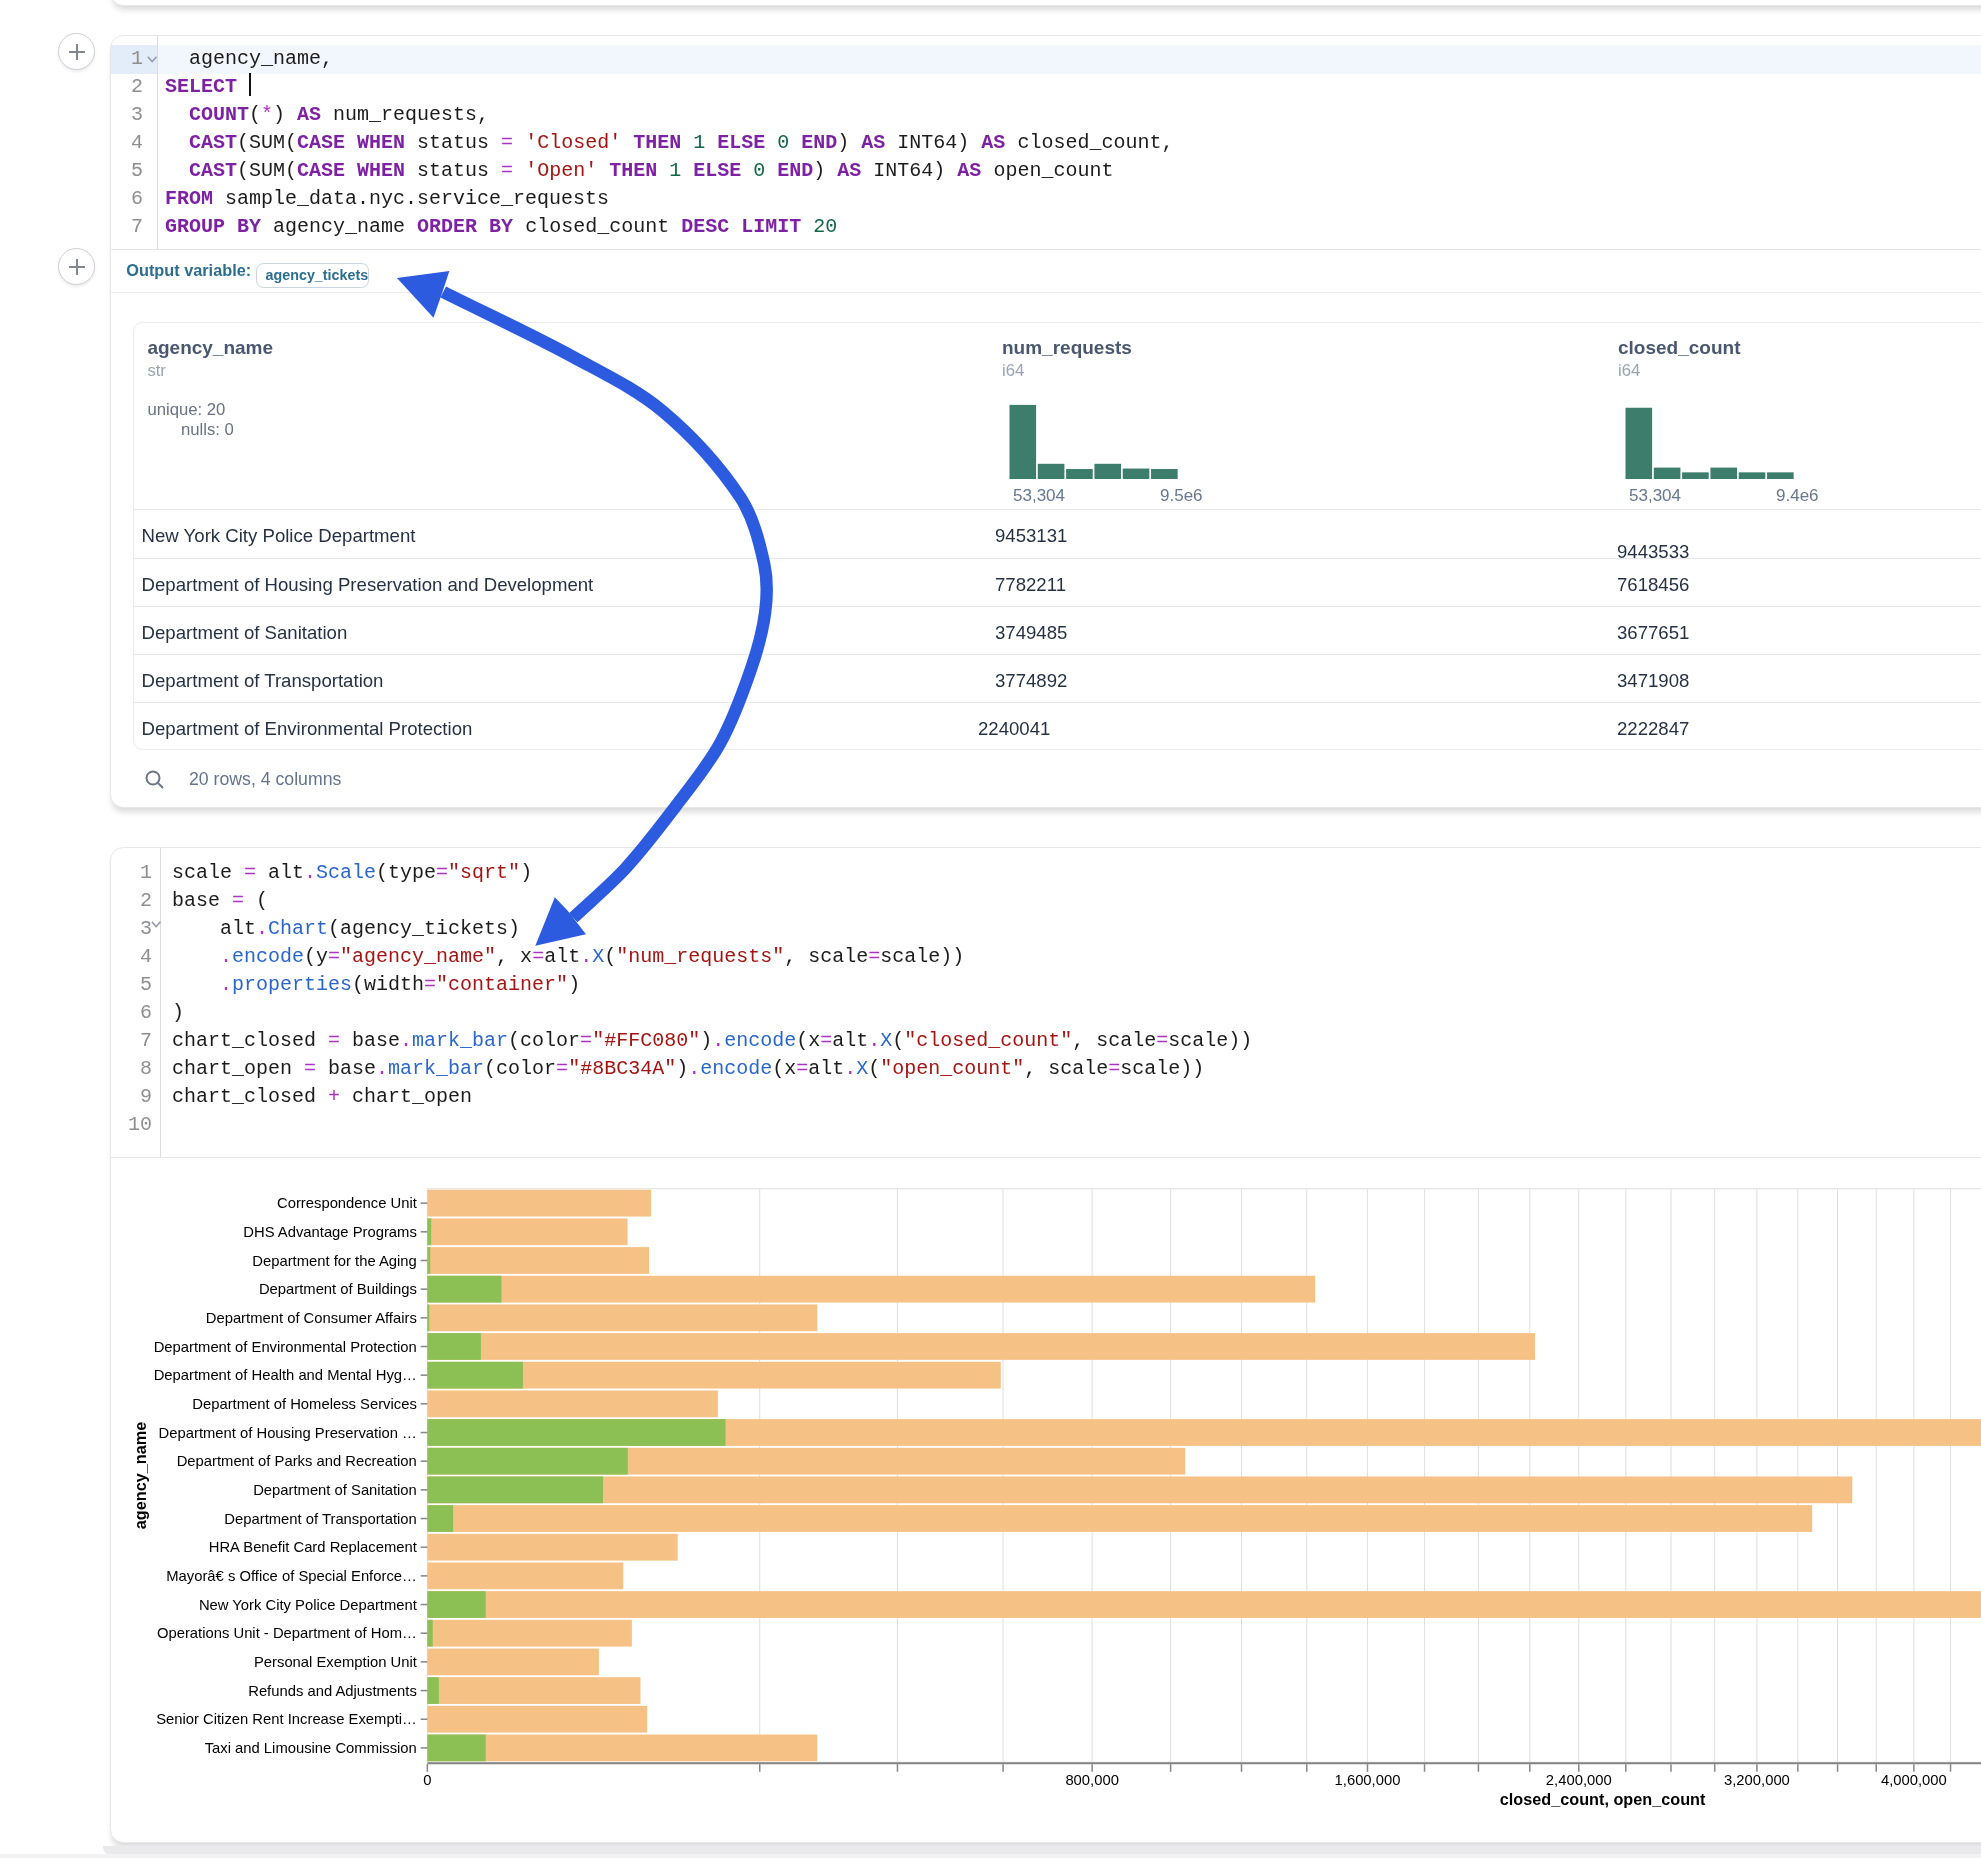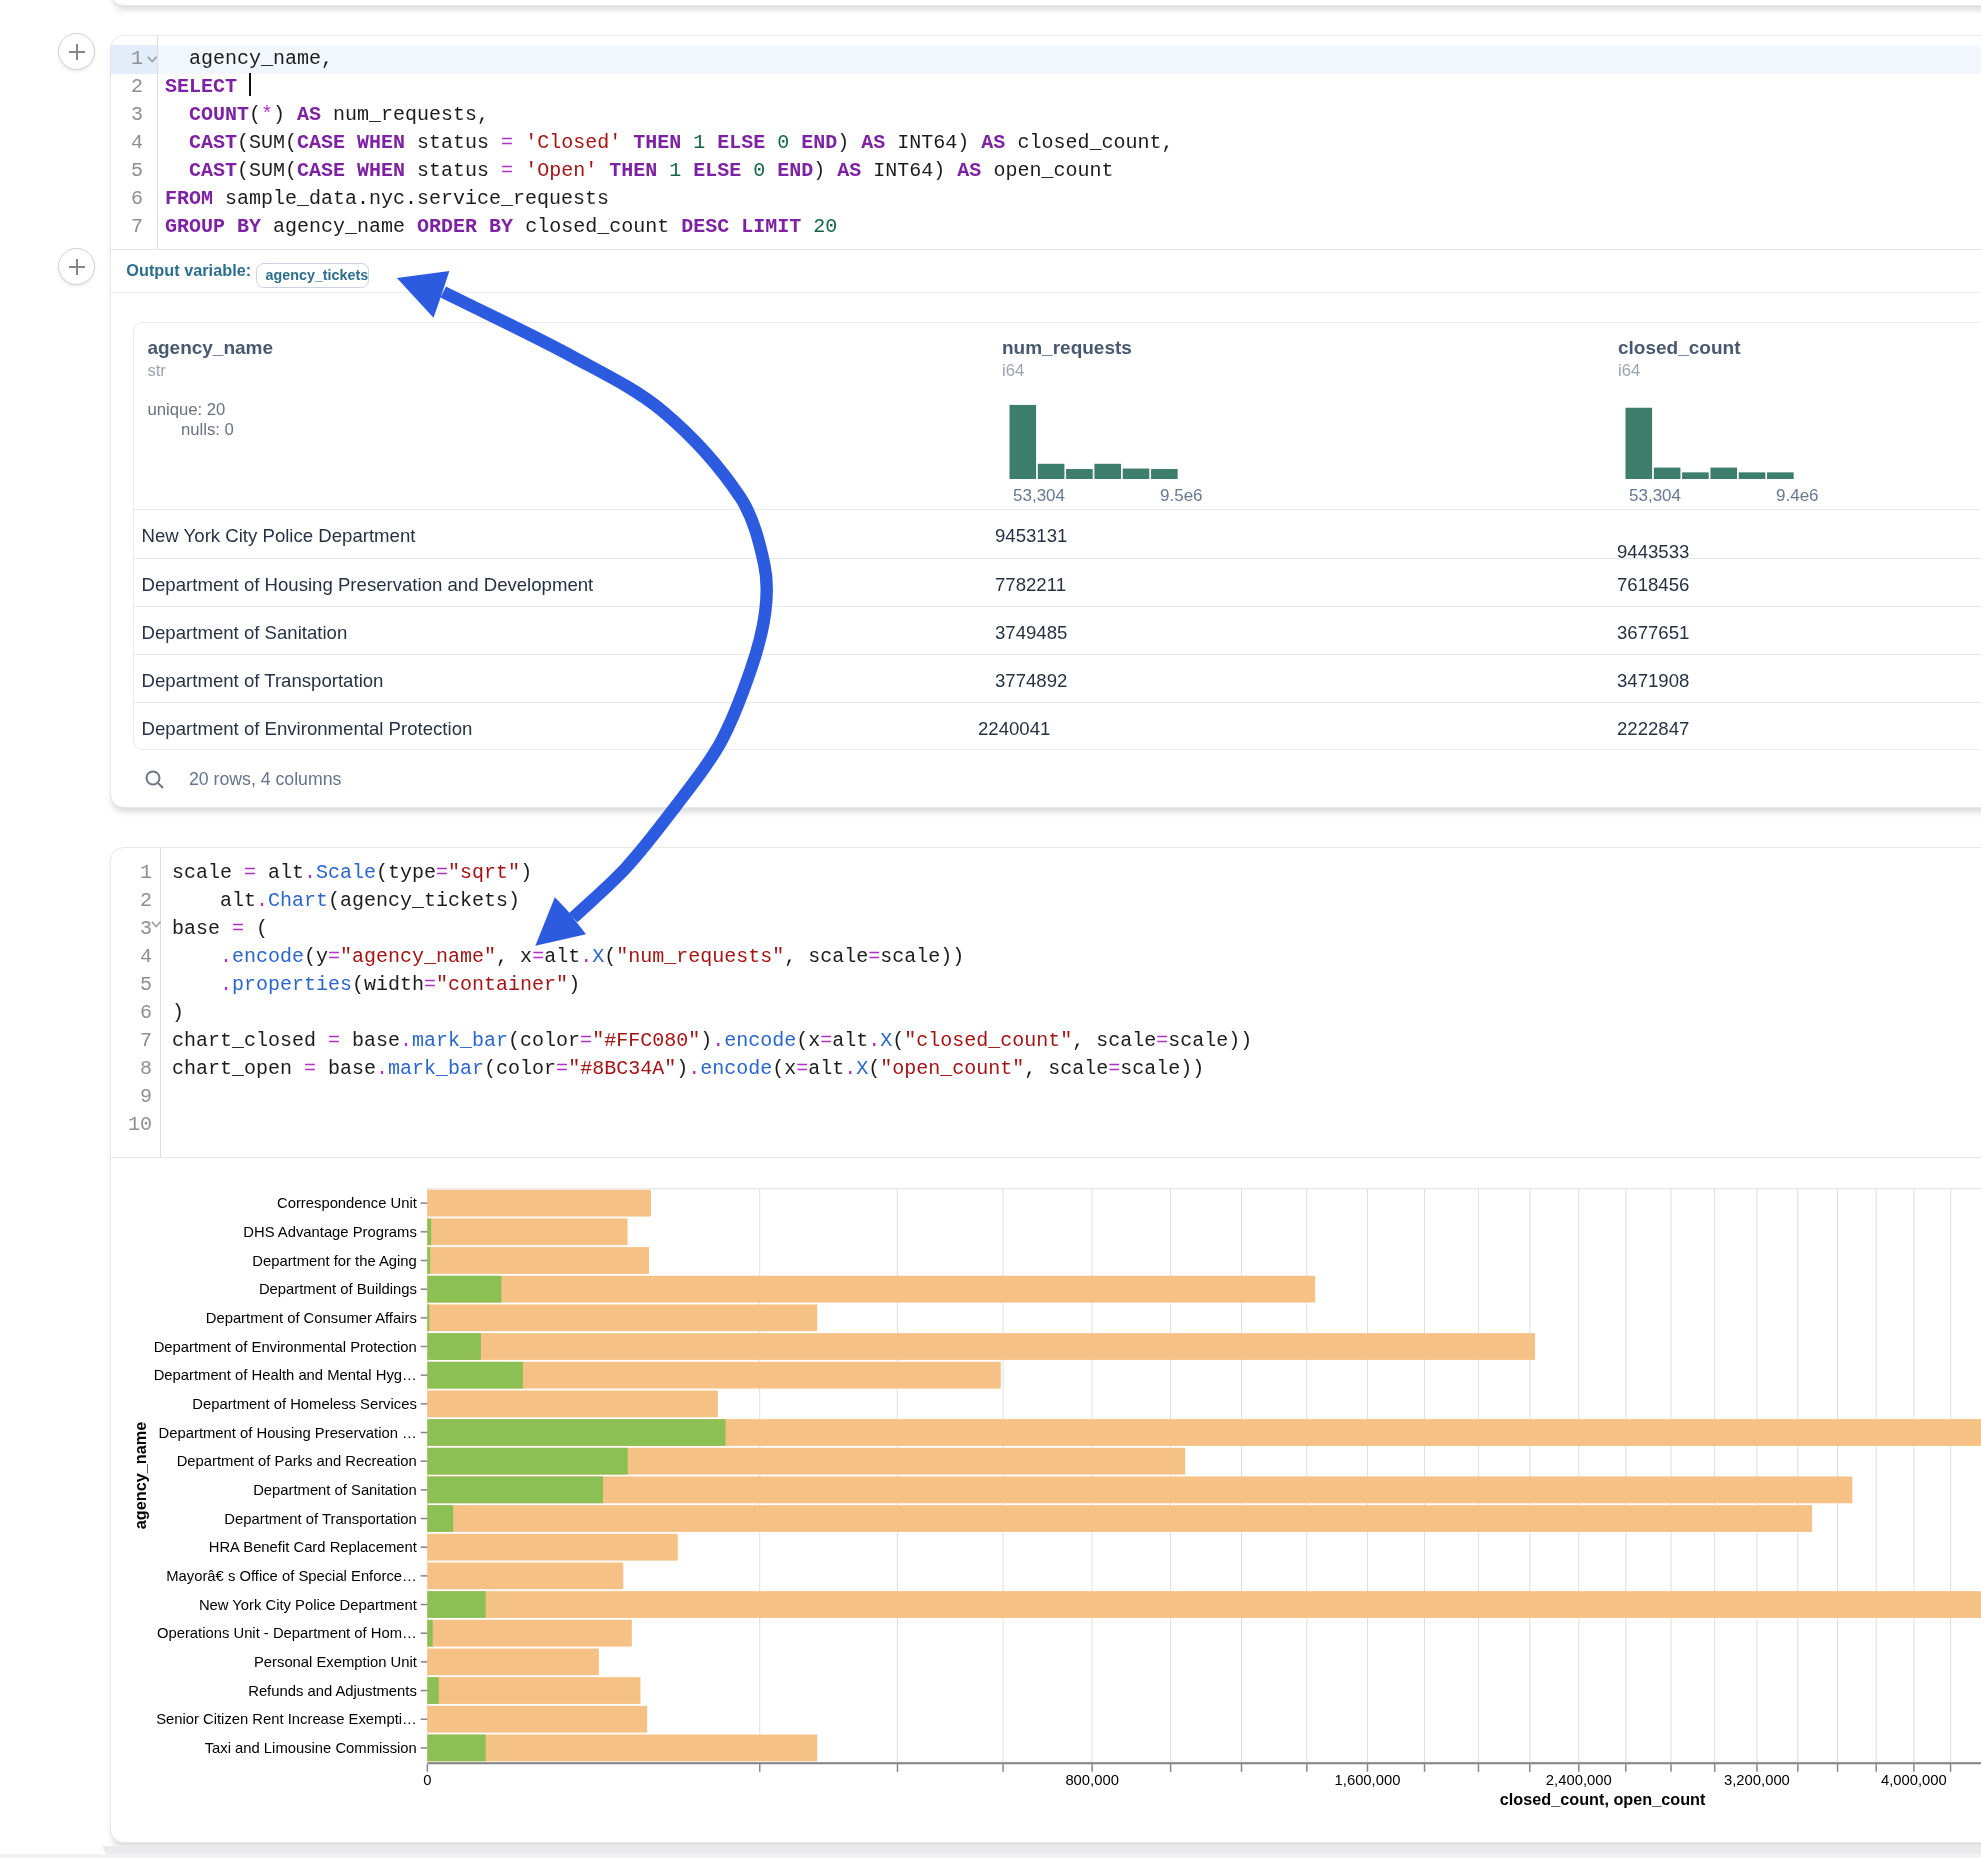--- a/index.html
+++ b/index.html
@@ -161,27 +161,28 @@
 <div class="cl">7</div>
 <div class="cl">8</div>
 <div class="cl">9</div>
 <div class="cl">10</div>
         </div>
       <svg class="abs" style="left:38px; top:70px;" width="14.3" height="11.5" viewBox="0 0 15 12">
           <path d="M3 4 L7.5 9 L12 4" stroke="#9aa0a8" stroke-width="1.7" fill="none"></path>
         </svg>
       <div class="code" style="left:61px; top:10.5px;">
 <div class="cl">scale <span class="op">=</span> alt<span class="op">.</span><span class="mb">Scale</span>(type<span class="op">=</span><span class="st">"sqrt"</span>)</div>
+<div class="cl">base <span class="op">=</span> (</div>
 <div class="cl">    alt<span class="op">.</span><span class="mb">Chart</span>(agency_tickets)</div>
-<div class="cl">base <span class="op">=</span> (</div>
 <div class="cl">    <span class="op">.</span><span class="mb">encode</span>(y<span class="op">=</span><span class="st">"agency_name"</span>, x<span class="op">=</span>alt<span class="op">.</span><span class="mb">X</span>(<span class="st">"num_requests"</span>, scale<span class="op">=</span>scale))</div>
 <div class="cl">    <span class="op">.</span><span class="mb">properties</span>(width<span class="op">=</span><span class="st">"container"</span>)</div>
 <div class="cl">)</div>
 <div class="cl">chart_closed <span class="op">=</span> base<span class="op">.</span><span class="mb">mark_bar</span>(color<span class="op">=</span><span class="st">"#FFC080"</span>)<span class="op">.</span><span class="mb">encode</span>(x<span class="op">=</span>alt<span class="op">.</span><span class="mb">X</span>(<span class="st">"closed_count"</span>, scale<span class="op">=</span>scale))</div>
 <div class="cl">chart_open <span class="op">=</span> base<span class="op">.</span><span class="mb">mark_bar</span>(color<span class="op">=</span><span class="st">"#8BC34A"</span>)<span class="op">.</span><span class="mb">encode</span>(x<span class="op">=</span>alt<span class="op">.</span><span class="mb">X</span>(<span class="st">"open_count"</span>, scale<span class="op">=</span>scale))</div>
+<div class="cl">chart_closed <span class="op">+</span> chart_open</div>
         </div>
     </div>
     <svg class="chart" width="2676" height="679" viewBox="0 0 2800 710">
 <line x1="678.8" y1="32.0" x2="678.8" y2="632.0" stroke="#dddddd" stroke-width="1"></line>
 <line x1="822.9" y1="32.0" x2="822.9" y2="632.0" stroke="#dddddd" stroke-width="1"></line>
 <line x1="933.4" y1="32.0" x2="933.4" y2="632.0" stroke="#dddddd" stroke-width="1"></line>
 <line x1="1026.6" y1="32.0" x2="1026.6" y2="632.0" stroke="#dddddd" stroke-width="1"></line>
 <line x1="1108.7" y1="32.0" x2="1108.7" y2="632.0" stroke="#dddddd" stroke-width="1"></line>
 <line x1="1182.9" y1="32.0" x2="1182.9" y2="632.0" stroke="#dddddd" stroke-width="1"></line>
 <line x1="1251.2" y1="32.0" x2="1251.2" y2="632.0" stroke="#dddddd" stroke-width="1"></line>

